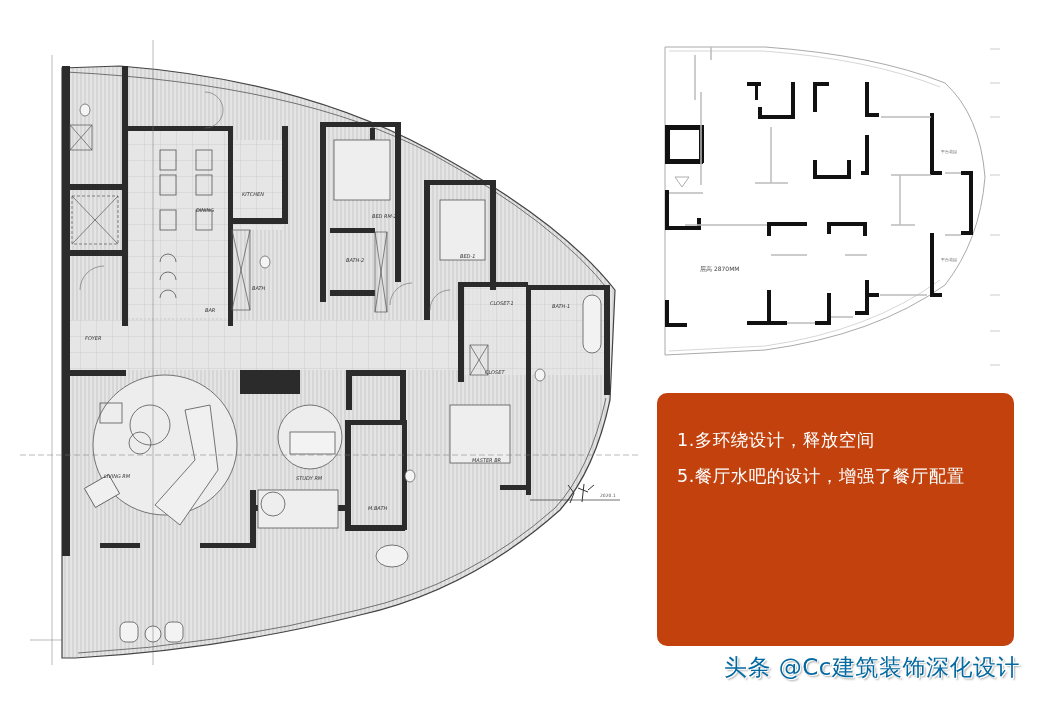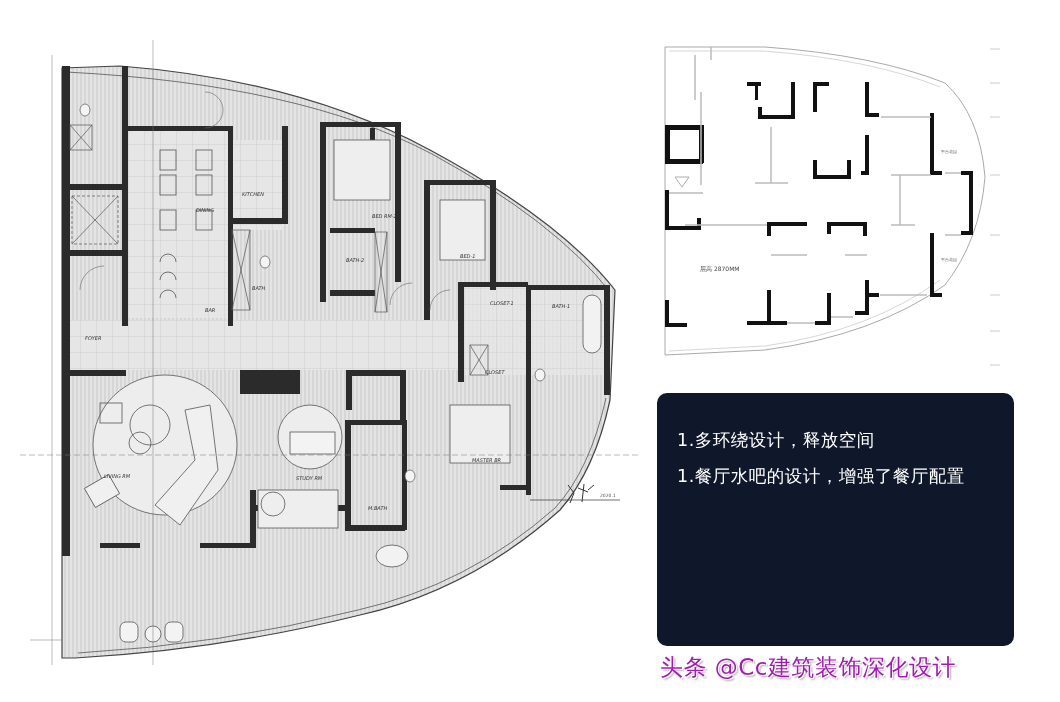--- a/index.html
+++ b/index.html
@@ -1,22 +1,22 @@
 <!DOCTYPE html>
 <html><head>
 <meta charset="utf-8">
 <style>
   html,body{margin:0;padding:0;}
   body{width:1060px;height:702px;background:#ffffff;position:relative;overflow:hidden;font-family:"DejaVu Sans",sans-serif;}
   .abs{position:absolute;}
   #detailed-plan{left:0;top:0;width:660px;height:702px;}
   #original-plan{left:655px;top:35px;width:380px;height:350px;}
-  .info-card{position:absolute;left:657px;top:393px;width:357px;height:253px;background:#0f172a;border-radius:10px;box-sizing:border-box;padding:30px 0 0 20px;}
+  .info-card{position:absolute;left:657px;top:393px;width:357px;height:253px;background:#c2410c;border-radius:10px;box-sizing:border-box;padding:30px 0 0 20px;}
   .info-line{color:#ffffff;font-size:17.5px;line-height:35.5px;letter-spacing:0.5px;white-space:nowrap;font-family:"DejaVu Sans",sans-serif;}
-  .watermark{position:absolute;left:660px;top:652px;font-size:23px;color:#a21caf;letter-spacing:0.5px;text-shadow:1px 1px 0 #fff,-1px -1px 0 #fff,2px 2px 2px rgba(0,0,0,0.35);font-family:"DejaVu Sans",sans-serif;white-space:nowrap;}
+  .watermark{position:absolute;left:724px;top:652px;font-size:23px;color:#0369a1;letter-spacing:0.5px;text-shadow:1px 1px 0 #fff,-1px -1px 0 #fff,2px 2px 2px rgba(0,0,0,0.35);font-family:"DejaVu Sans",sans-serif;white-space:nowrap;}
   .room-label{font-family:"DejaVu Sans",sans-serif;font-size:5px;fill:#333;font-style:italic;}
   .small-text{font-family:"DejaVu Sans",sans-serif;font-size:4.5px;fill:#555;}
 </style>
 </head>
 <body>
 
 <svg id="detailed-plan" class="abs" viewBox="0 0 660 702" xmlns="http://www.w3.org/2000/svg">
   <defs>
     <pattern id="hatch" width="4" height="4" patternUnits="userSpaceOnUse">
       <rect width="4" height="4" fill="#e4e4e4"></rect>
@@ -269,16 +269,16 @@
   </g>
 
   <path d="M20 142 L34 142 L27 152 Z" fill="none" stroke="#999" stroke-width="0.8"></path>
   <text x="45" y="236" font-family="DejaVu Sans, sans-serif" font-size="6" fill="#444">层高 2870MM</text>
   <text x="286" y="118" font-family="DejaVu Sans, sans-serif" font-size="4" fill="#666">平台花园</text>
   <text x="286" y="226" font-family="DejaVu Sans, sans-serif" font-size="4" fill="#666">平台花园</text>
 </svg>
 
 <div class="info-card">
   <div class="info-line">1.多环绕设计，释放空间</div>
-  <div class="info-line">1.餐厅水吧的设计，增强了餐厅配置</div>
+  <div class="info-line">5.餐厅水吧的设计，增强了餐厅配置</div>
 </div>
 
 <div class="watermark">头条 @Cc建筑装饰深化设计</div>
 
 </body></html>

